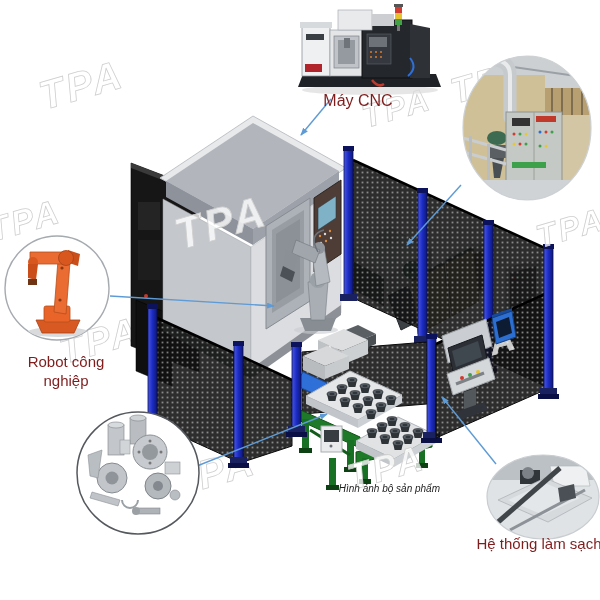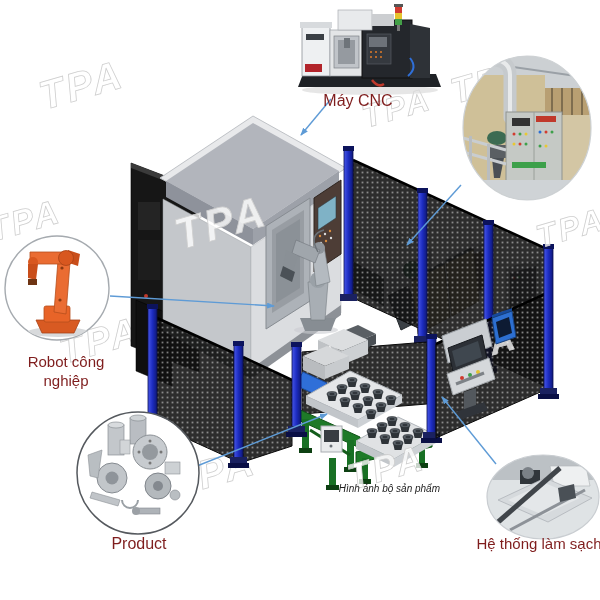--- a/index.html
+++ b/index.html
@@ -443,17 +443,16 @@
     <line x1="497" y1="523" x2="560" y2="468" stroke="#40454a" stroke-width="5"></line>
     <line x1="510" y1="530" x2="585" y2="490" stroke="#8d9298" stroke-width="3"></line>
     <polygon points="558,488 574,484 576,498 560,502" fill="#4a5056"></polygon>
   </g>
   <ellipse cx="543" cy="497" rx="56" ry="42" fill="none" stroke="#c9cdd1" stroke-width="1.2"></ellipse>
 </g>
 </svg>
 
 <div class="lbl" id="lbl-cnc">Máy CNC</div>
 <div class="lbl" id="lbl-robot">Robot công nghiệp</div>
-<div class="lbl" id="lbl-product">Product</div>
 <div class="lbl" id="lbl-clean">Hệ thống làm sạch</div>
 <div id="lbl-caption">Hình ảnh bộ sản phẩm</div>
 
 </div>
 
 </body></html>

